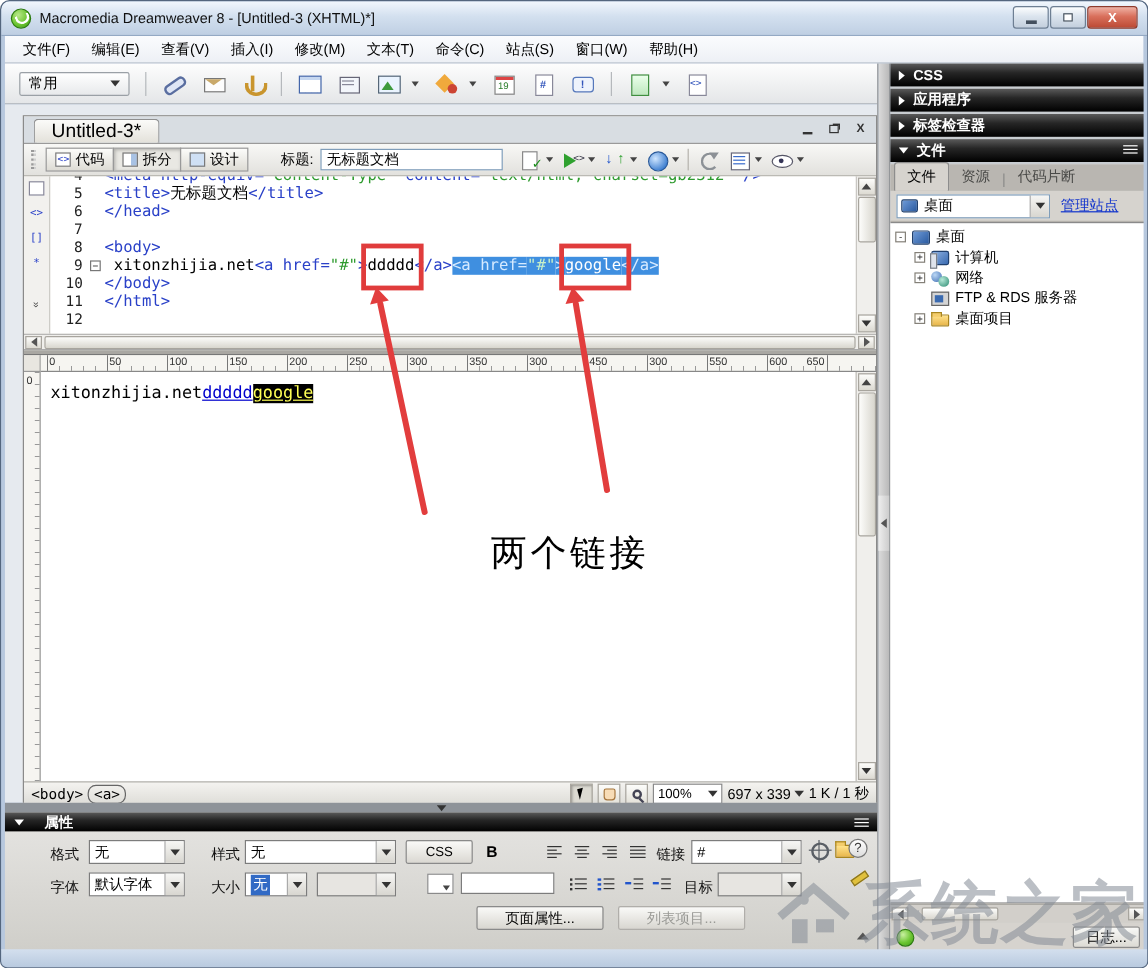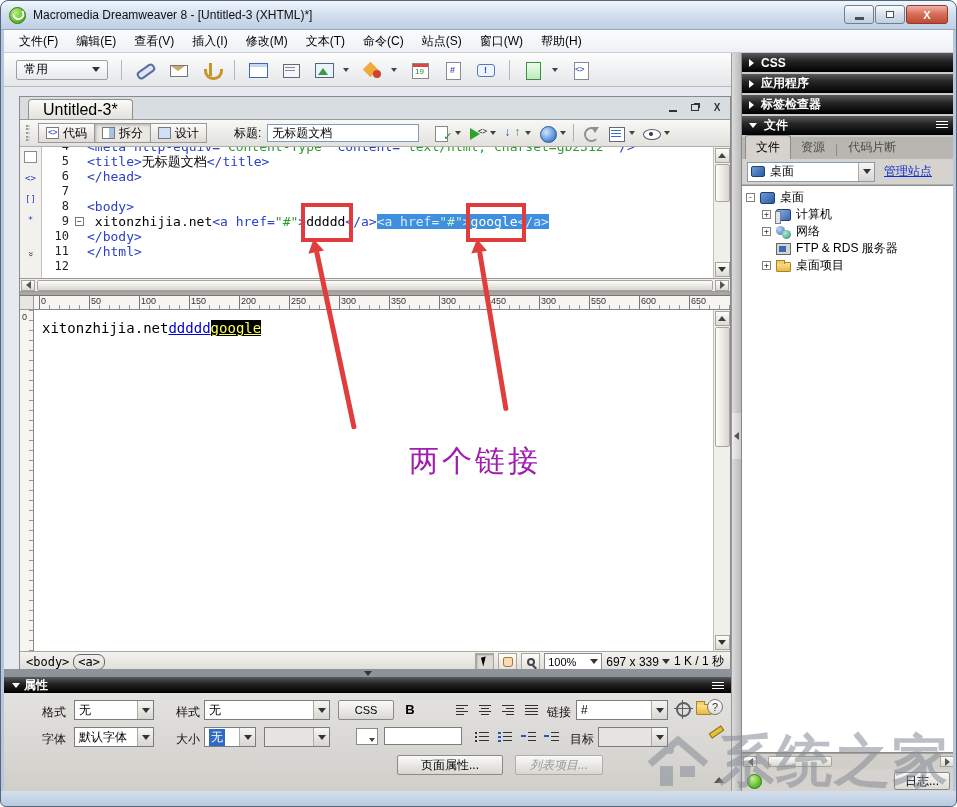--- a/index.html
+++ b/index.html
@@ -136,25 +136,25 @@
 .sb-btn.pressed{background:#dcdad2;box-shadow:inset 1px 1px 2px rgba(0,0,0,.3);}
 .ic-pointer{width:0;height:0;border-left:5px solid #000;border-bottom:9px solid transparent;transform:rotate(-15deg);}
 .ic-hand{width:10px;height:10px;background:#f7dcb6;border:1px solid #a6763d;border-radius:2px 2px 3px 3px;}
 .ic-mag{width:8px;height:8px;border:2px solid #445;border-radius:50%;position:relative;}
 .ic-mag::after{content:"";position:absolute;right:-4px;bottom:-4px;width:5px;height:2px;background:#445;transform:rotate(45deg);}
 .zoom-cb{width:58px;height:17px;background:#fff;border:1px solid #8a8a8a;display:flex;align-items:center;justify-content:space-between;padding:0 3px;font-size:11px;}
 .dims{display:flex;align-items:center;gap:3px;}
 
 .arrow{position:absolute;width:5px;background:#e23d3d;transform-origin:50% 0;z-index:50;border-radius:2px;}
 .arrow::before{content:"";position:absolute;top:-12px;left:-6px;width:0;height:0;border-left:8px solid transparent;border-right:8px solid transparent;border-bottom:13px solid #e23d3d;}
-.anno-label{position:absolute;z-index:50;font-size:30px;color:#a21caf;font-family:"DejaVu Serif","Liberation Serif",serif;letter-spacing:3px;}
+.anno-label{position:absolute;z-index:50;font-size:30px;color:#000000;font-family:"DejaVu Serif","Liberation Serif",serif;letter-spacing:3px;}
 
 .prop-splitter{position:absolute;left:3px;top:668px;width:727px;height:8px;background:#8e9399;display:flex;align-items:center;justify-content:center;}
 .props{position:absolute;left:3px;top:676px;width:727px;height:116px;background:#d4d2cd;}
-.props-header{height:16px;background:linear-gradient(#5a5a5a,#262626 40%,#000);color:#fff;display:flex;align-items:center;gap:4px;padding:0 8px;font-size:12px;font-weight:bold;}
+.props-header{height:16px;background:linear-gradient(#5a5a5a,#262626 40%,#000);color:#fff;display:flex;align-items:center;gap:17px;padding:0 8px;font-size:12px;font-weight:bold;}
 .props-body{position:relative;height:100px;background:linear-gradient(#e3e2df,#cfcec9);}
 .plabel{position:absolute;font-size:12px;color:#111;}
 .combo{position:absolute;height:20px;background:#fff;border:1px solid #7c7c7c;display:flex;align-items:center;font-size:12px;padding-left:4px;}
 .combo .cb-btn{position:absolute;right:0;top:0;bottom:0;width:16px;background:linear-gradient(#f6f6f4,#d8d6d0);border-left:1px solid #aaa;display:flex;align-items:center;justify-content:center;}
 .combo.gray{background:#e7e5e1;color:#999;}
 .hl{background:#316ac5;color:#fff;padding:0 2px;}
 .css-btn{position:absolute;width:56px;height:20px;border:1px solid #8a8a8a;border-radius:2px;background:linear-gradient(#fafaf8,#dad8d2);font-size:11px;text-align:center;line-height:18px;}
 .fmt-btn{position:absolute;width:20px;height:20px;text-align:center;line-height:20px;font-size:13px;}
 .al,.li{position:absolute;width:17px;height:14px;}
 .al-l{background:linear-gradient(#333,#333) 2px 2px/12px 1px no-repeat,linear-gradient(#333,#333) 2px 5px/8px 1px no-repeat,linear-gradient(#333,#333) 2px 8px/12px 1px no-repeat,linear-gradient(#333,#333) 2px 11px/8px 1px no-repeat;}
@@ -380,21 +380,21 @@
             <span class="rl" style="left: 157px;">150</span>
             <span class="rl" style="left: 207px;">200</span>
             <span class="rl" style="left: 257px;">250</span>
             <span class="rl" style="left: 307px;">300</span>
             <span class="rl" style="left: 357px;">350</span>
             <span class="rl" style="left: 407px;">300</span>
             <span class="rl" style="left: 457px;">450</span>
             <span class="rl" style="left: 507px;">300</span>
             <span class="rl" style="left: 557px;">550</span>
             <span class="rl" style="left: 607px;">600</span>
-            <span class="rl" style="left: 657px;">650</span>
+            <span class="rl" style="left: 638px;">650</span>
           </div>
       </div>
       <div class="design-row">
         <div class="vruler"><span>0</span></div>
         <div class="design-canvas">
           <span>xitonzhijia.net</span><a class="link1">ddddd</a><a class="link2">google</a>
         </div>
         <div class="vscroll">
           <div class="sc-btn">
               <span class="tri-up"></span>
@@ -512,21 +512,21 @@
       <div class="combo gray" style="left:594px;top:34px;width:70px;">
         <span></span>
         <span class="cb-btn">
             <span class="tri-dn"></span>
           </span>
       </div>
       <span class="help-ic" style="left:703px;top:6px;">?</span>
       <span class="pencil-ic" style="left:703px;top:30px;"></span>
 
       <div class="pbtn" style="left:393px;top:62px;width:106px;">页面属性...</div>
-      <div class="pbtn disabled" style="left:511px;top:62px;width:88px;font-style:italic;">列表项目...</div>
+      <div class="pbtn disabled" style="left:511px;top:62px;width:106px;">列表项目...</div>
       <div class="props-expander"></div>
     </div>
   </div>
 
   <div class="dock-splitter">
     <div class="collapse-btn">
         <span class="tri-l"></span>
       </div>
   </div>
 

